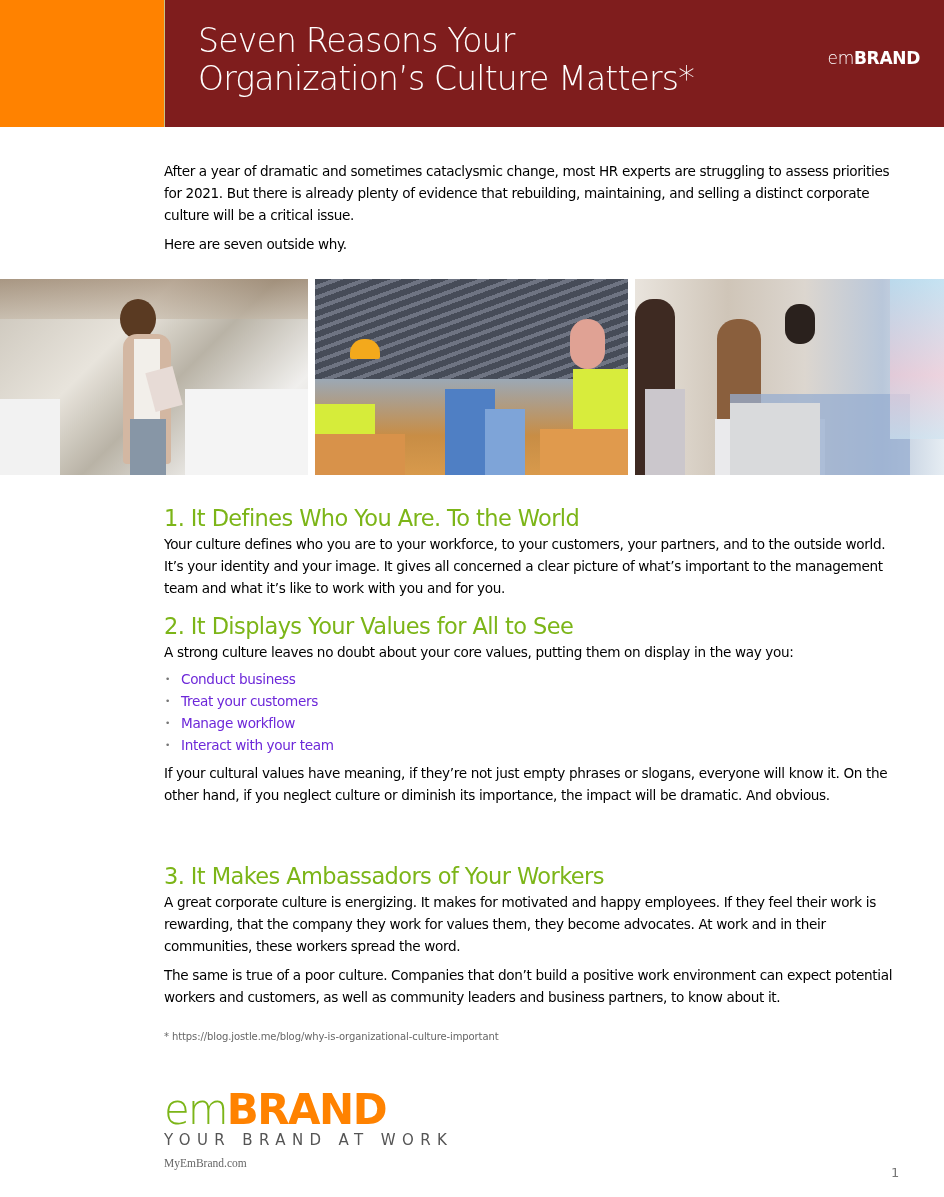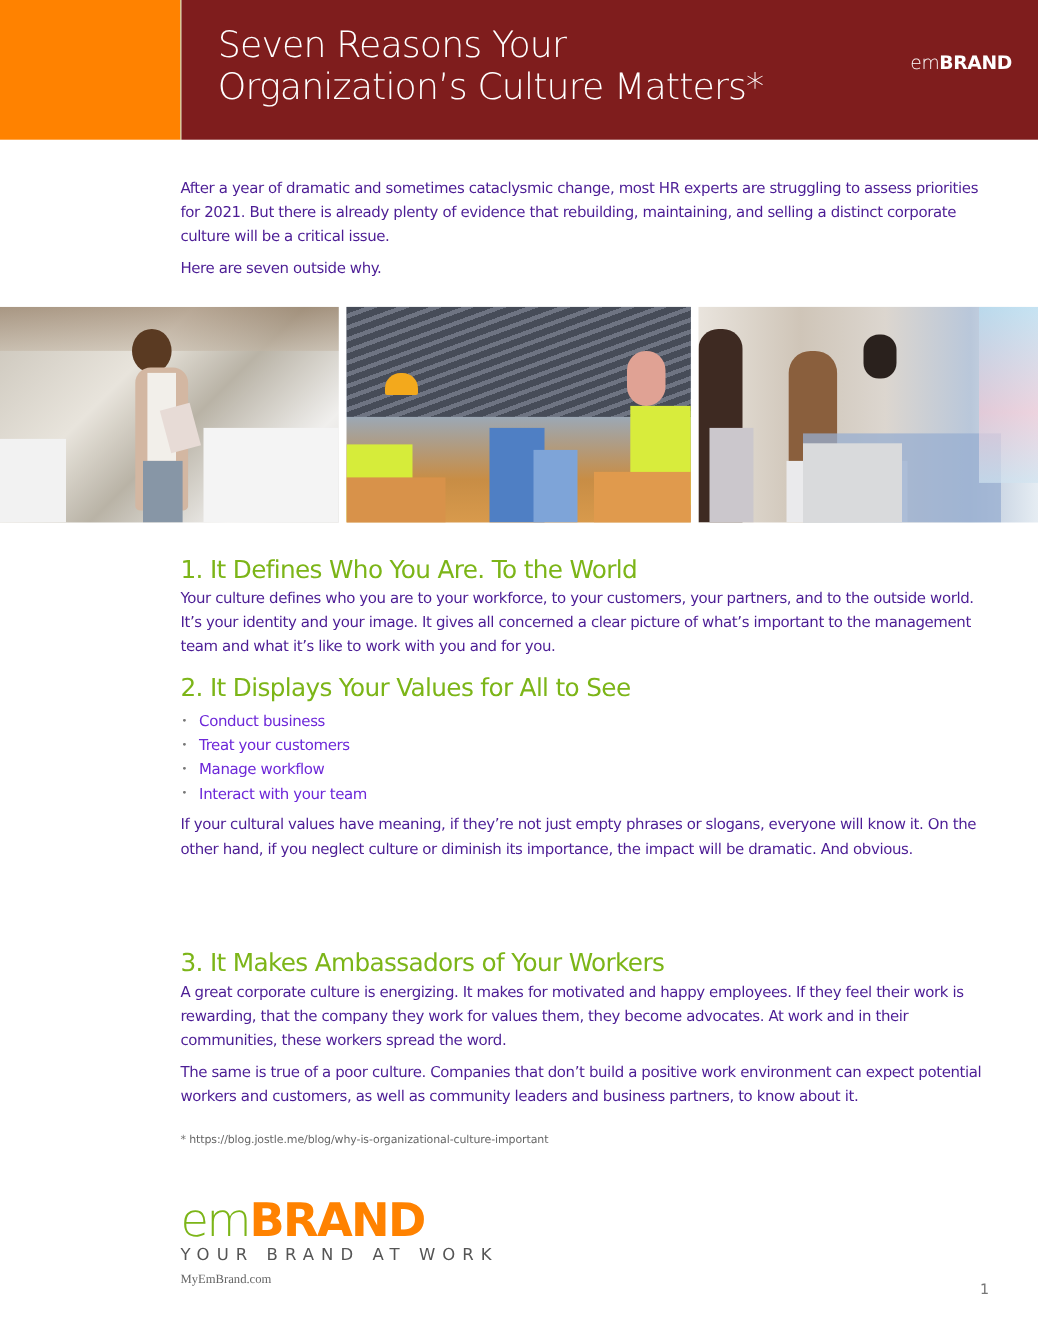--- a/index.html
+++ b/index.html
@@ -10,21 +10,21 @@
     .header-orange { width: 164px; height: 127px; background: #ff8200; }
     .header-sep { width: 1px; height: 127px; background: #c7c48a; }
     .header-green { flex: 1; height: 127px; background: #7f1d1d; position: relative; }
     .header-title { position: absolute; left: 33px; top: 22px; color: #ffffff; font-family: "DejaVu Sans", sans-serif; font-weight: 300; font-size: 33px; line-height: 38px; letter-spacing: -0.8px; }
     .header-title span { display: block; }
     .header-logo { position: absolute; right: 24px; top: 48px; color: #ffffff; font-size: 17px; letter-spacing: -0.3px; }
     .header-logo .em { font-family: "DejaVu Sans", sans-serif; font-weight: 300; }
     .header-logo .brand { font-family: "DejaVu Sans", sans-serif; font-weight: bold; }
 
     .content { position: absolute; left: 164px; width: 730px; }
-    .para { font-size: 13.6px; line-height: 22px; color: #4c1d95; letter-spacing: -0.35px; }
+    .para { font-size: 13.6px; line-height: 22px; color: #000000; letter-spacing: -0.35px; }
 
     .intro { top: 160px; }
     .intro .para + .para { margin-top: 7px; }
 
     .photos { position: absolute; top: 279px; left: 0; width: 944px; height: 196px; }
     .photo { position: absolute; top: 0; height: 196px; overflow: hidden; }
     .photo-1 { left: 0; width: 308px; background: linear-gradient(135deg, #c9c3b8 0%, #e8e4dc 35%, #b9b3a6 55%, #f0efed 80%, #d8d6d2 100%); }
     .photo-2 { left: 315px; width: 313px; background: linear-gradient(180deg, #4e5563 0%, #6f7786 30%, #9aa9b9 50%, #c88d45 80%, #d89a4c 100%); }
     .photo-3 { left: 635px; width: 309px; background: linear-gradient(90deg, #e9e4dd 0%, #cfc5b8 30%, #dcd6cf 55%, #b9c7da 80%, #e6edf3 100%); }
     .shape { position: absolute; }
@@ -106,20 +106,21 @@
   </div>
 </div>
 
 <div class="section s1">
   <h2 class="section-title">1. It Defines Who You Are. To the World</h2>
   <p class="para">Your culture defines who you are to your workforce, to your customers, your partners, and to the outside world. It’s your identity and your image. It gives all concerned a clear picture of what’s important to the management team and what it’s like to work with you and for you.</p>
 </div>
 
 <div class="section s2">
   <h2 class="section-title">2. It Displays Your Values for All to See</h2>
+  <p class="para">A strong culture leaves no doubt about your core values, putting them on display in the way you:</p>
   <ul class="bullets">
     <li>Conduct business</li>
     <li>Treat your customers</li>
     <li>Manage workflow</li>
     <li>Interact with your team</li>
   </ul>
   <p class="para" style="width:728px;">If your cultural values have meaning, if they’re not just empty phrases or slogans, everyone will know it. On the other hand, if you neglect culture or diminish its importance, the impact will be dramatic. And obvious.</p>
 </div>
 
 <div class="section s3">

